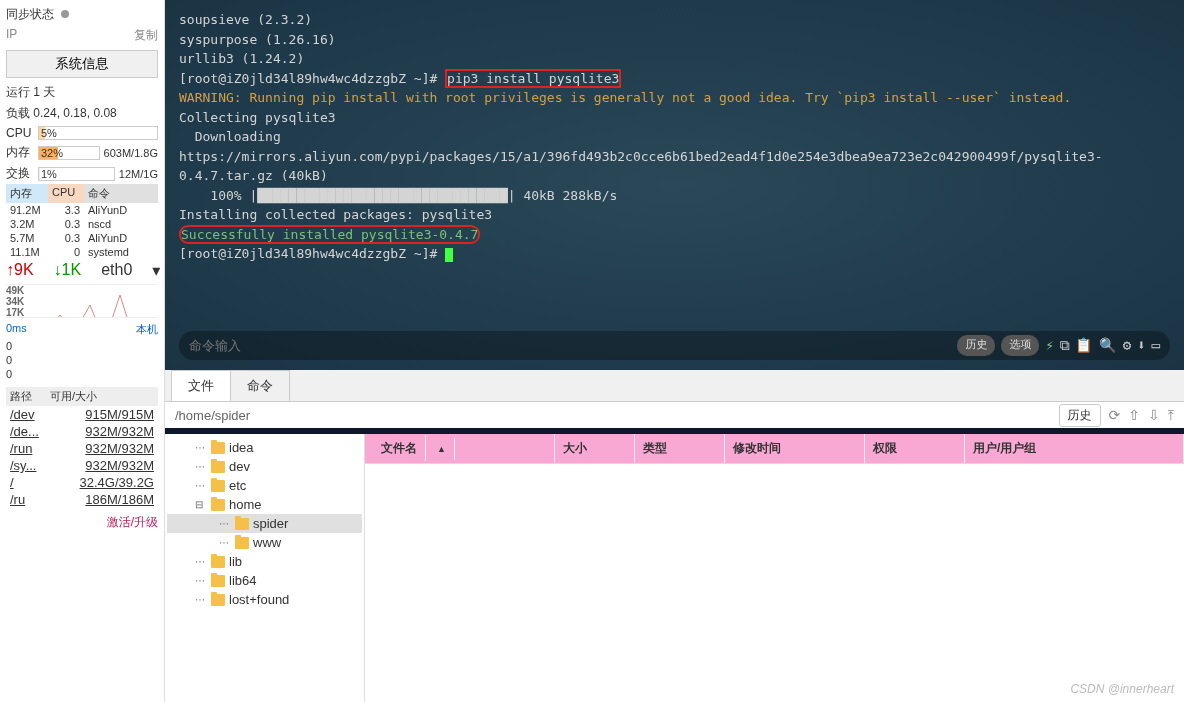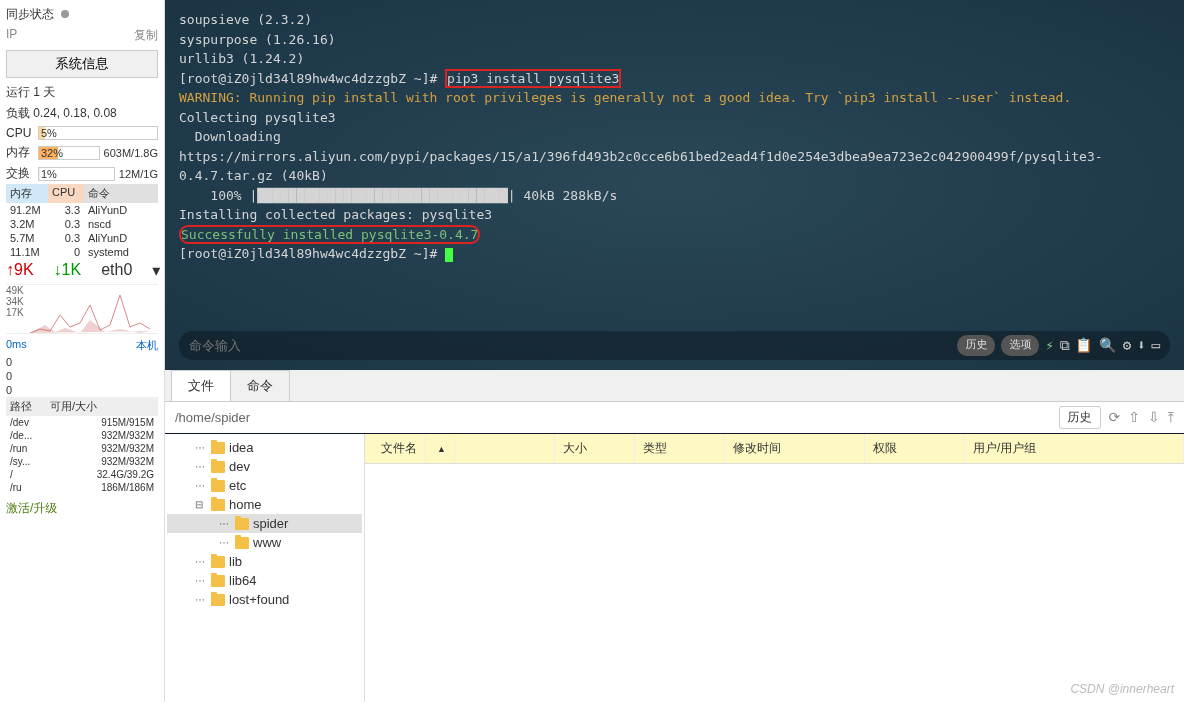--- a/index.html
+++ b/index.html
@@ -17,27 +17,27 @@
 .bar.mem { background: linear-gradient(to right,#ffb060 0%,#ffb060 32%,#fff 32%); }
 .bar.swap { background: linear-gradient(to right,#eee 0%,#eee 1%,#fff 1%); }
 .stat-extra { font-size: 11px; color: #333; }
 .proc-hdr { display: flex; background: #e8e8e8; font-size: 11px; }
 .proc-hdr span { padding: 2px 4px; }
 .proc-hdr .c1 { width: 42px; background:#d0e8f8; } .proc-hdr .c2 { width: 36px; background:#f8d8c0;} .proc-hdr .c3 { flex:1; background:#e0e0e0;}
 .proc-row { display: flex; font-size: 11px; padding: 1px 0; }
 .proc-row span { padding: 0 4px; } .proc-row .c1{width:42px;} .proc-row .c2{width:36px;text-align:right;} .proc-row .c3{flex:1;overflow:hidden;white-space:nowrap;}
 .net-row { display:flex; gap:20px; font-size:16px; padding:2px 0;}
 .up { color:#c00;} .down{color:#090;}
-.chart-area { height:50px; border-top:1px solid #eee; border-bottom:1px solid #eee; position:relative; margin:2px 0;}
+.chart-area { height:34px; border-top:1px solid #eee; border-bottom:1px solid #eee; position:relative; margin:2px 0;font-weight:bold;}
 .chart-labels { position:absolute; left:0; top:0; font-size:10px; color:#666;}
 .ms-row{display:flex;justify-content:space-between;font-size:11px;color:#06c;padding:2px 0;}
 .zeros div{font-size:11px;padding:1px 0;}
-.path-hdr{display:flex;font-size:11px;background:#eee;} .path-hdr span{padding:2px 4px;} .path-hdr .p1{width:40px;} .path-hdr .p2{flex:1;}
-.path-row{display:flex;font-size:10px;padding:1px 0;} .path-row .p1{width:40px;padding:0 4px;overflow:hidden;} .path-row .p2{flex:1;padding:0 4px;text-align:right;}
-.activate{text-align:left;padding:6px 0;color:#4d7c0f;}
+.path-hdr{display:flex;font-size:11px;background:#eee;margin-top:6px;} .path-hdr span{padding:2px 4px;} .path-hdr .p1{width:40px;} .path-hdr .p2{flex:1;}
+.path-row{display:flex;font-size:13px;padding:1px 0;text-decoration:underline;} .path-row .p1{width:40px;padding:0 4px;overflow:hidden;} .path-row .p2{flex:1;padding:0 4px;text-align:right;}
+.activate{text-align:right;padding:6px 0;color:#be185d;}
 
 .main { flex:1; display:flex; flex-direction:column; background:#fff; }
 .tabbar { height:34px; display:flex; align-items:center; border-bottom:1px solid #ddd; background:#f8f8f8; padding:0 6px; gap:6px;}
 .folder-icon svg{width:22px;height:22px;}
 .tab{display:flex;align-items:center;gap:6px;background:#fff;border:1px solid #ccc;border-bottom:none;padding:4px 10px;border-radius:3px 3px 0 0;}
 .tab .dot{width:8px;height:8px;border-radius:50%;background:#2a9d2a;}
 .tab-close{color:#888;cursor:pointer;}
 .tab-add{font-size:18px;color:#666;cursor:pointer;padding:0 6px;}
 .view-icons{margin-left:auto;display:flex;gap:6px;color:#888;}
 .view-icons span{cursor:pointer;font-size:16px;}
@@ -53,36 +53,36 @@
 .cmd-input-row{position:absolute;left:14px;right:14px;bottom:10px;display:flex;align-items:center;gap:8px;background:rgba(0,0,0,0.3);border-radius:14px;padding:4px 10px;}
 .cmd-input{flex:1;background:transparent;border:none;color:#888;outline:none;font-size:13px;}
 .cmd-btns{display:flex;gap:6px;align-items:center;}
 .pill{background:#555;color:#ddd;border-radius:10px;padding:2px 8px;font-size:11px;cursor:pointer;}
 .tb-icon{color:#8c8;font-size:14px;cursor:pointer;}
 .tb-icon.g{color:#ccc;}
 
 .file-tabs{height:32px;display:flex;align-items:flex-end;border-bottom:1px solid #ccc;background:#f0f0f0;padding-left:6px;}
 .ftab{padding:6px 16px;border:1px solid #ccc;border-bottom:none;background:#fff;margin-right:-1px;cursor:pointer;font-size:13px;}
 .ftab.inactive{background:#f0f0f0;}
-.path-bar{height:32px;display:flex;align-items:center;padding:0 10px;gap:8px;border-bottom:1px solid #0f172a;}
+.path-bar{height:32px;display:flex;align-items:center;padding:0 10px;gap:8px;border-bottom:6px solid #0f172a;}
 .path-text{flex:1;color:#666;font-size:13px;}
 .hist-btn{border:1px solid #ccc;padding:2px 8px;border-radius:3px;cursor:pointer;font-size:12px;}
 .path-icons{display:flex;gap:8px;color:#888;font-size:14px;}
 .path-icons span{cursor:pointer;}
 
 .file-body{flex:1;display:flex;overflow:hidden;}
 .tree{width:200px;border-right:1px solid #ddd;padding:4px 2px;overflow:auto;}
 .tree-item{display:flex;align-items:center;gap:4px;padding:2px 4px;font-size:13px;cursor:pointer;}
 .tree-item.sel{background:#e0e0e0;}
 .tree-item .ind{display:inline-block;}
 .tree-exp{width:12px;color:#666;font-size:10px;}
 .folder-ico{width:14px;height:12px;background:#f4c048;border-radius:1px;display:inline-block;position:relative;}
 .folder-ico::before{content:"";position:absolute;top:-2px;left:0;width:6px;height:3px;background:#f4c048;border-radius:1px 1px 0 0;}
 .file-list{flex:1;display:flex;flex-direction:column;}
-.fl-hdr{display:flex;border-bottom:1px solid #ddd;background:#fef9c3;font-size:12px;}
+.fl-hdr{display:flex;border-bottom:1px solid #ddd;background:#f9a8d4;font-size:12px;font-weight:bold;}
 .fl-hdr span{padding:6px 8px;border-right:1px solid #eee;}
 .fc1{width:190px;} .fc2{width:80px;} .fc3{width:90px;} .fc4{width:140px;} .fc5{width:100px;} .fc6{flex:1;}
 .watermark{position:absolute;right:10px;bottom:6px;color:#bbb;font-size:12px;font-style:italic;}
 .sort-arrow{font-size:9px;margin-left:3px;}
 </style>
 </head>
 <body>
 
 <div class="sidebar">
   <div class="sync-row">

